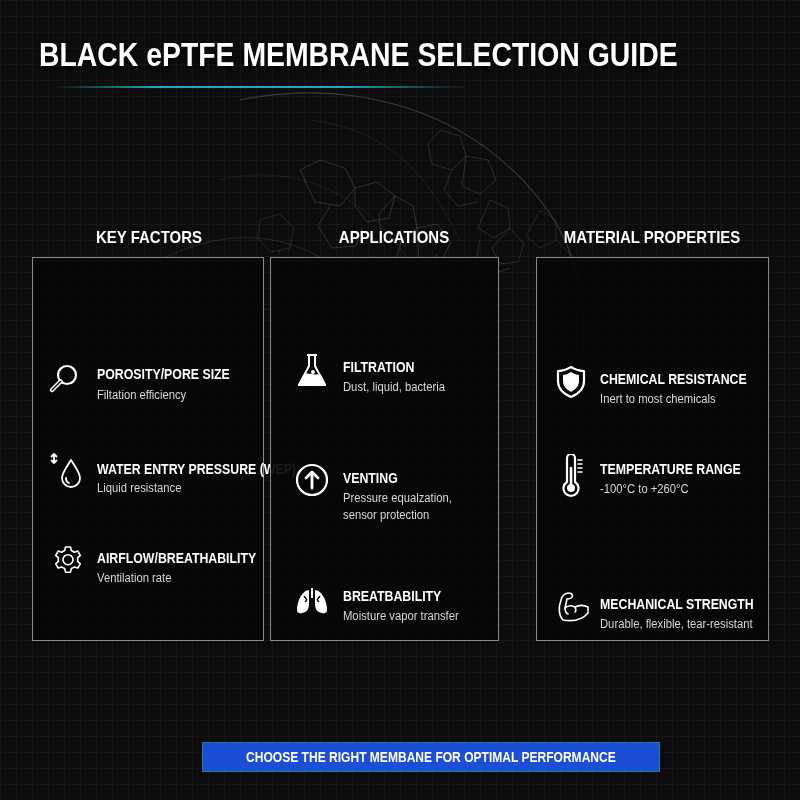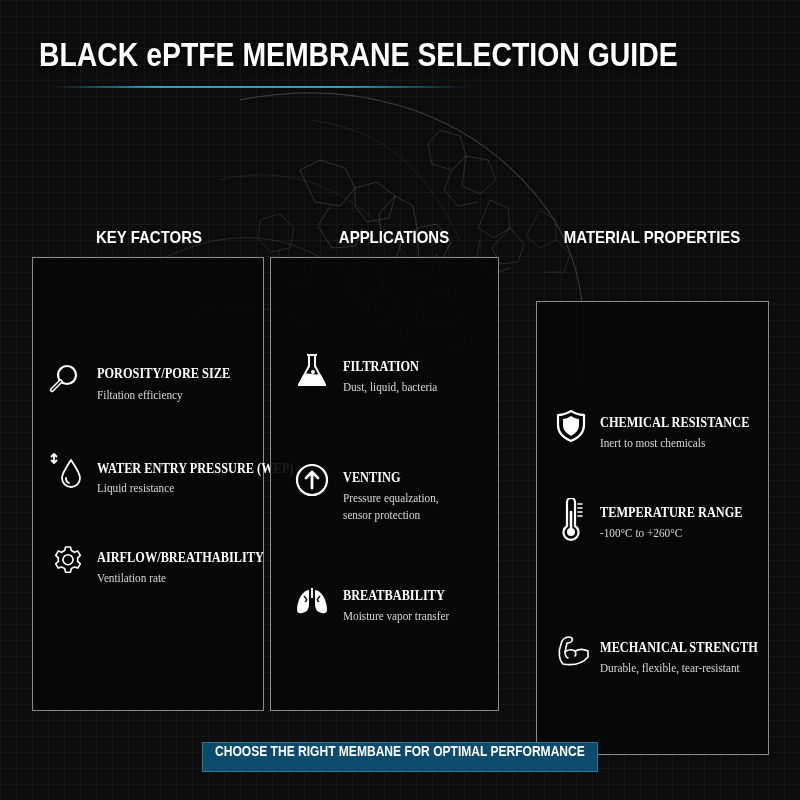--- a/index.html
+++ b/index.html
@@ -26,40 +26,39 @@
   }
   .title-line {
     position: absolute; left: 50px; top: 86px; width: 420px; height: 2px;
     background: linear-gradient(90deg, rgba(30,160,190,0) 0%, #1ea7c2 25%, #1ea7c2 70%, rgba(30,160,190,0) 100%);
   }
   .col-head {
     position: absolute; top: 228px; font-size: 17px; font-weight: 700;
     transform: scaleX(0.88); white-space: nowrap; text-align: center;
   }
   .panel {
-    position: absolute; top: 257px; height: 454px;
+    position: absolute; top: 257px; height: 384px;
     border: 1.5px solid #8a8a8a;
     background: rgba(8,8,8,0.92);
-    font-family: Liberation Serif, serif;
   }
   .item { position: absolute; }
   .icon { position: absolute; left: 0; top: 0; }
   .item-title {
     position: absolute; font-size: 14px; font-weight: 700; white-space: nowrap;
     transform: scaleX(0.88); transform-origin: left center;
   }
   .item-desc {
     position: absolute; font-size: 12.5px; color: #d8d8d8; white-space: nowrap; line-height: 19px;
     transform: scaleX(0.9); transform-origin: left center;
   }
   .cta {
-    position: absolute; left: 202px; top: 742px; width: 396px; height: 30px;
+    position: absolute; left: 202px; top: 742px; width: 458px; height: 30px;
     border: 1.5px solid #1e7f90;
-    background: #0c4a6e;
-    display: flex; justify-content: center;
+    background: #1d4ed8;
+    display: flex; align-items: center; justify-content: center;
   }
   .cta span {
     font-size: 14px; font-weight: 700; white-space: nowrap;
     transform: scaleX(0.86); display: inline-block;
   }
 </style>
 </head>
 <body>
 
 <svg class="web-bg" viewBox="0 0 500 320" fill="none" stroke="#9a9a9a" stroke-width="0.7">
@@ -141,21 +140,21 @@
       <path d="M14 4 C8 4, 2 14, 2 24 C2 28, 6 28, 10 26 C14 24, 14 20, 14 16 Z" fill="#fff"></path>
       <path d="M20 4 C26 4, 32 14, 32 24 C32 28, 28 28, 24 26 C20 24, 20 20, 20 16 Z" fill="#fff"></path>
       <path d="M17 2 V12 M14 12 H20 M9 10 l3 4 M10 16 l2 -2 M25 10 l-3 4 M24 16 l-2 -2" stroke="#0a0a0a" stroke-width="1.4" fill="none"></path>
       <path d="M17 2 V12" stroke="#fff" stroke-width="2"></path>
     </svg>
     <div class="item-title" style="left:48px;top:2px;">BREATBABILITY</div>
     <div class="item-desc" style="left:48px;top:21px;">Moisture vapor transfer</div>
   </div>
 </div>
 
-<div class="panel" style="left:536px;width:233px;margin-top:44px;">
+<div class="panel" style="left:536px;width:233px;">
   <div class="item" style="left:19px;top:107px;">
     <svg class="icon" width="30" height="34" viewBox="0 0 30 34" fill="none" stroke="#fff" stroke-width="2.2" stroke-linejoin="round">
       <path d="M15 2 C10 5, 5 6, 2 6 V16 C2 24, 8 29, 15 32 C22 29, 28 24, 28 16 V6 C25 6, 20 5, 15 2 Z"></path>
       <path d="M15 7 C12 9, 9 10, 7 10 V16 C7 21, 10 24, 15 27 C20 24, 23 21, 23 16 V10 C21 10, 18 9, 15 7 Z" fill="#fff" stroke="none"></path>
     </svg>
     <div class="item-title" style="left:44px;top:6px;">CHEMICAL RESISTANCE</div>
     <div class="item-desc" style="left:44px;top:25px;">Inert to most chemicals</div>
   </div>
 
   <div class="item" style="left:24px;top:196px;">

